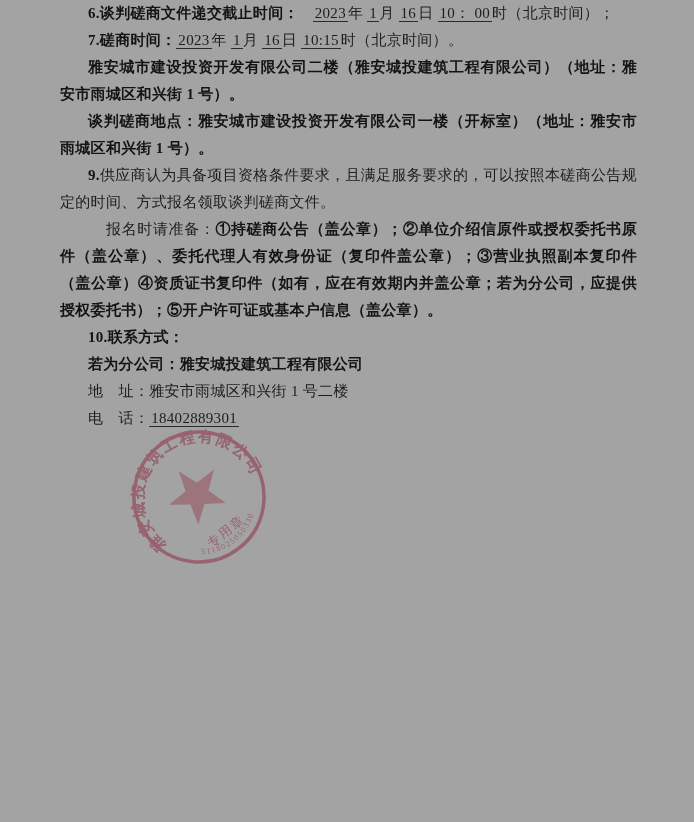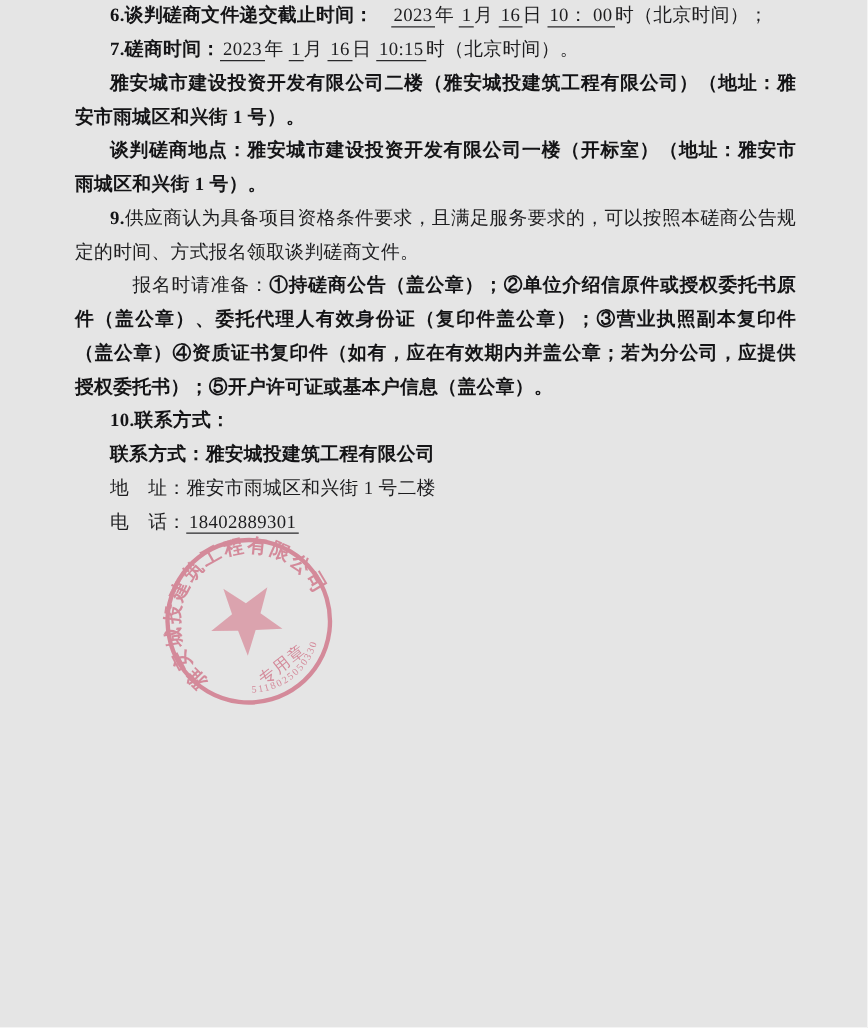--- a/index.html
+++ b/index.html
@@ -5,21 +5,21 @@
   html,body{margin:0;padding:0;}
   body{
     width:694px;height:822px;
     background:#ffffff;
     position:relative;
     overflow:hidden;
     font-family:"Liberation Serif","DejaVu Serif",serif;
     color:#1d1d1f;
     -webkit-font-smoothing:antialiased;
   }
-  .page{position:absolute;left:0;top:0;width:694px;height:822px;background:#e5e5e5;}
+  .page{position:absolute;left:0;top:0;width:694px;height:822px;background:#a3a3a3;}
   .content{position:absolute;left:60px;top:0;width:577px;}
   p.ln{
     font-size:15px;line-height:27px;margin:0;
     text-align:justify;letter-spacing:.3px;
   }
   .b{font-weight:bold;color:#141416;}
   .ind2{text-indent:28px;}
   .ind3{text-indent:46px;}
   .u{border-bottom:1px solid #2a2a2c;padding:0 2px;}
   .gap-l{margin-left:14px;}
@@ -50,21 +50,21 @@
     <p class="ln ind2 mt0 b">雅安城市建设投资开发有限公司二楼（雅安城投建筑工程有限公司）（地址：雅安市雨城区和兴街 1 号）。</p>
 
     <p class="ln ind2 mt0 b">谈判磋商地点：雅安城市建设投资开发有限公司一楼（开标室）（地址：雅安市雨城区和兴街 1 号）。</p>
 
     <p class="ln ind2 mt3"><span class="b">9.</span><span>供应商认为具备项目资格条件要求，且满足服务要求的，可以按照本磋商公告规定的时间、方式报名领取谈判磋商文件。</span></p>
 
     <p class="ln ind3 mt2"><span>报名时请准备：</span><span class="b">①持磋商公告（盖公章）；②单位介绍信原件或授权委托书原件（盖公章）、委托代理人有效身份证（复印件盖公章）；③营业执照副本复印件（盖公章）④资质证书复印件（如有，应在有效期内并盖公章；若为分公司，应提供授权委托书）；⑤开户许可证或基本户信息（盖公章）。</span></p>
 
     <p class="ln ind2 mt2 b">10.联系方式：</p>
 
-    <p class="ln ind2 mt3 b contact-line"><span>联系方式：</span><span>雅安城投建筑工程有限公司</span></p>
+    <p class="ln ind2 mt3 b contact-line"><span>若为分公司：</span><span>雅安城投建筑工程有限公司</span></p>
 
     <p class="ln ind2 mt3 contact-line"><span>地　址：</span><span>雅安市雨城区和兴街 1 号二楼</span></p>
 
     <p class="ln ind2 mt3 contact-line"><span>电　话：</span><span class="u">18402889301</span></p>
 
 
   </div>
 
   <div class="seal">
     <svg viewBox="0 0 170 170" xmlns="http://www.w3.org/2000/svg">

